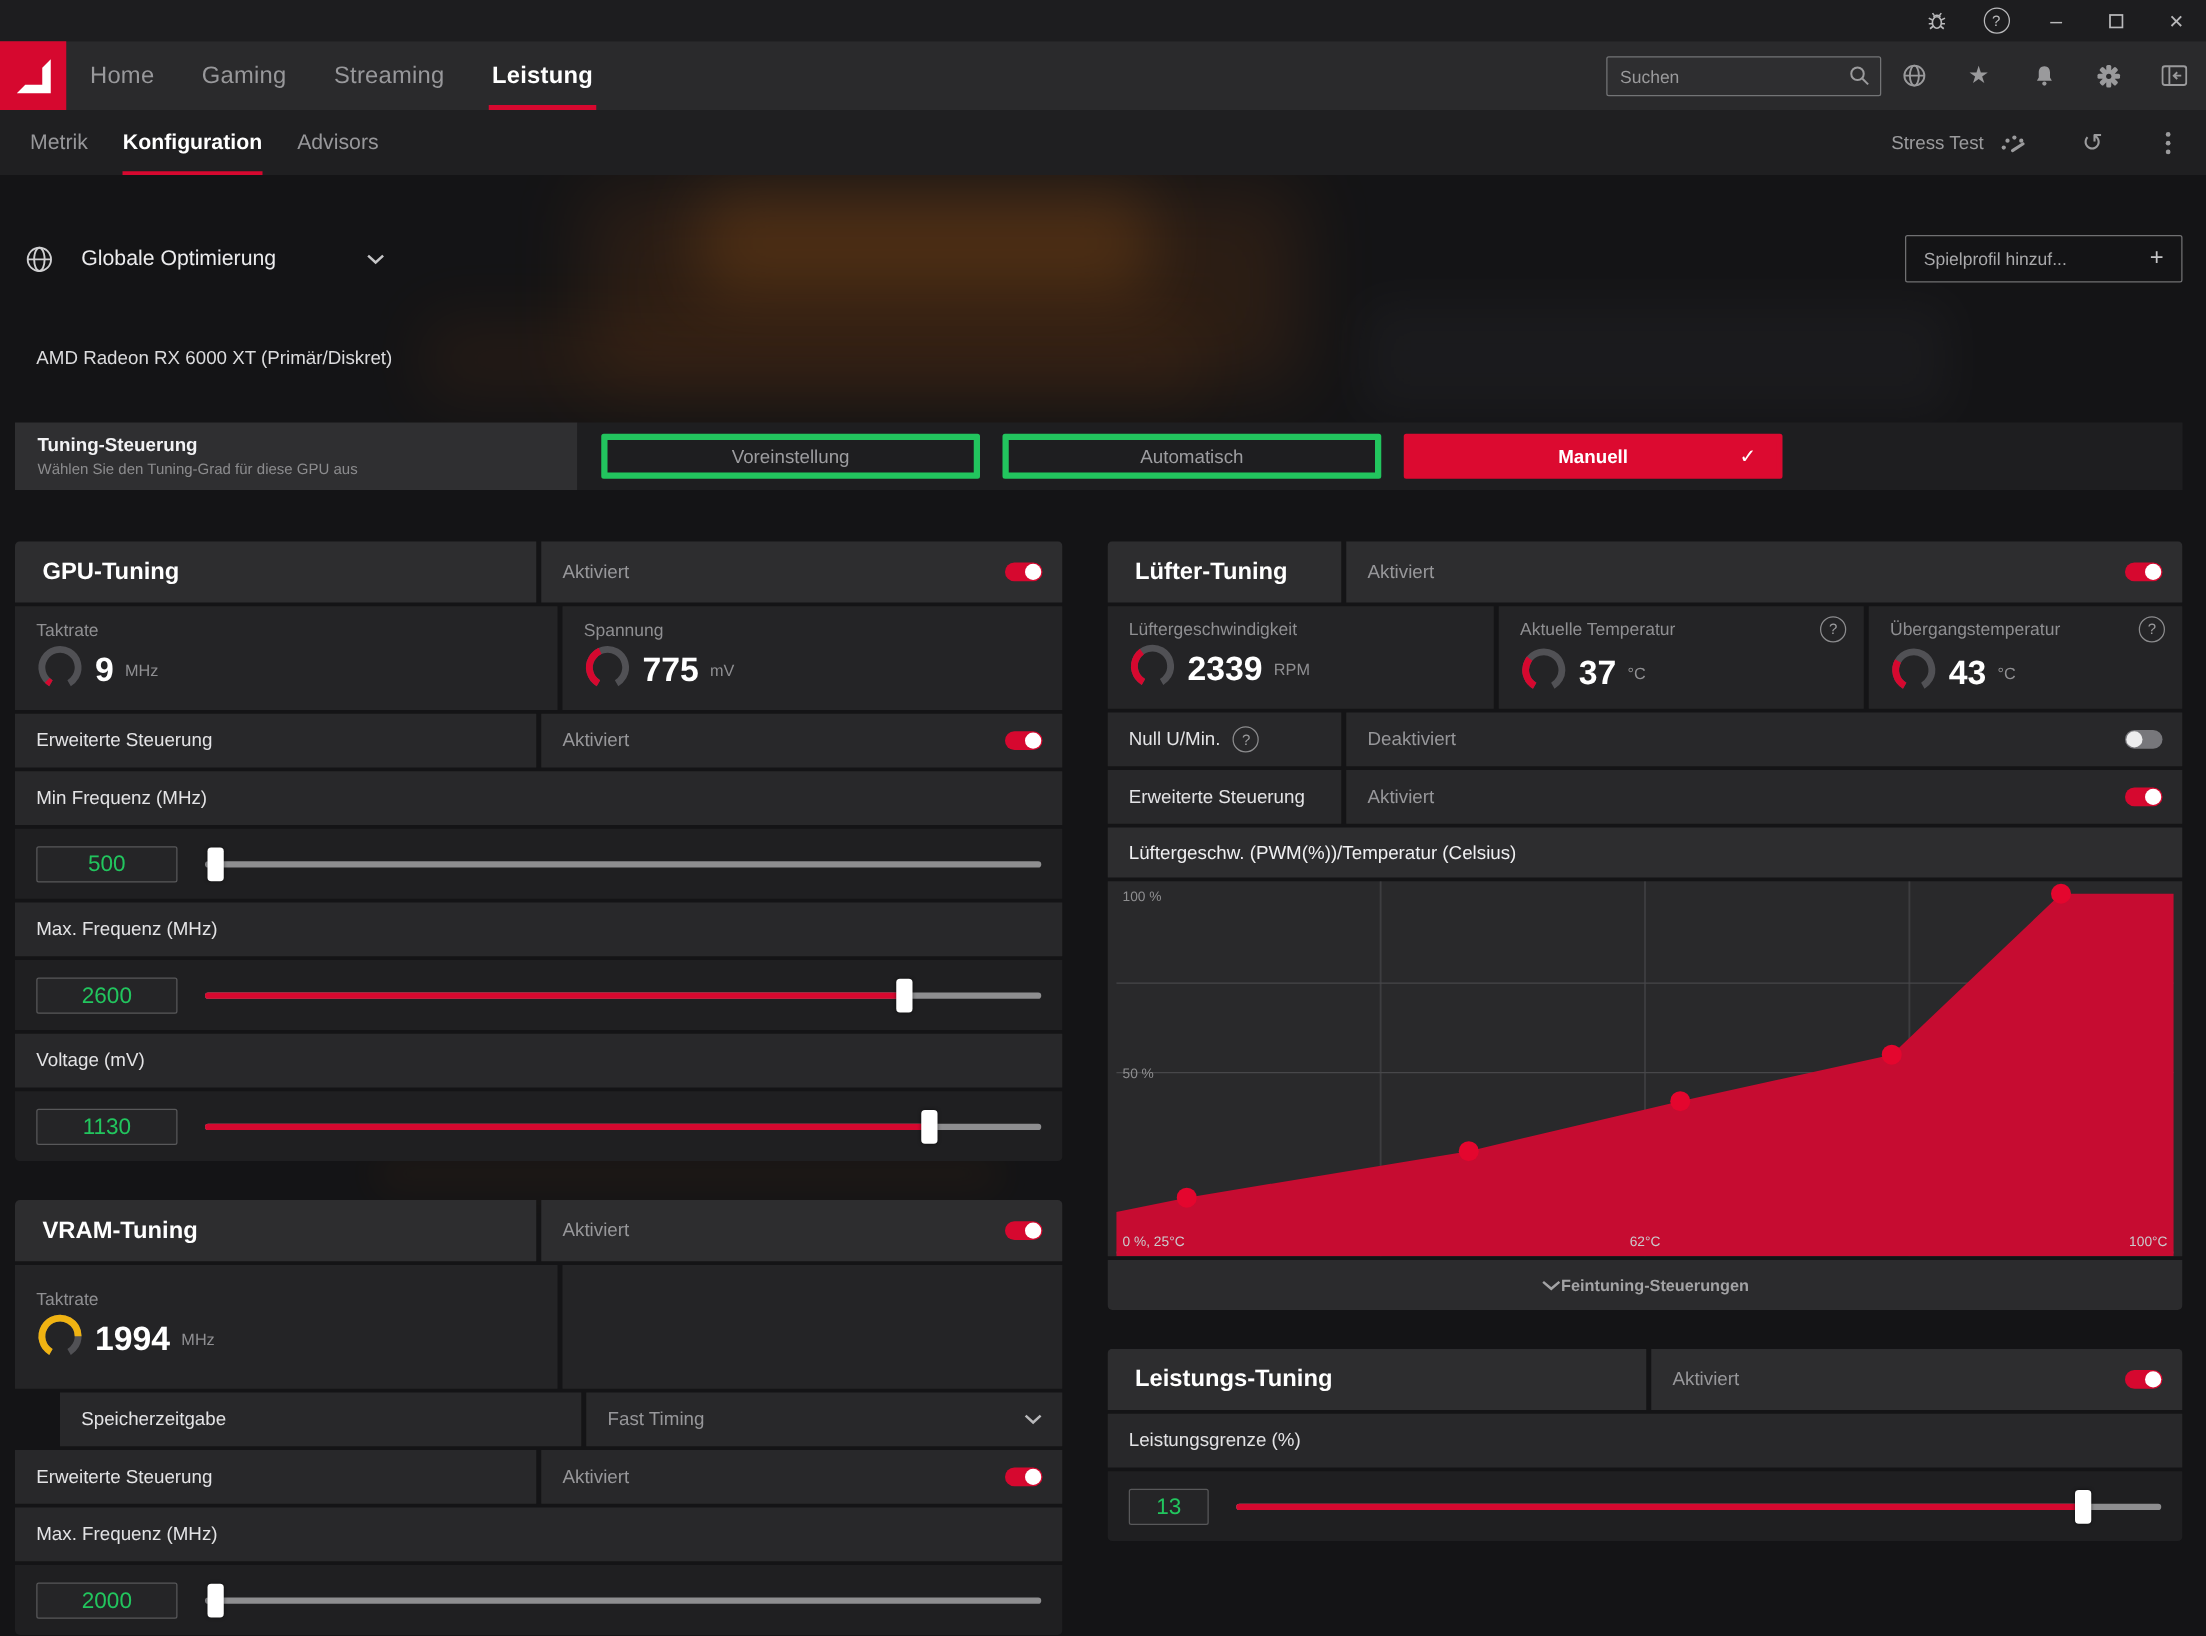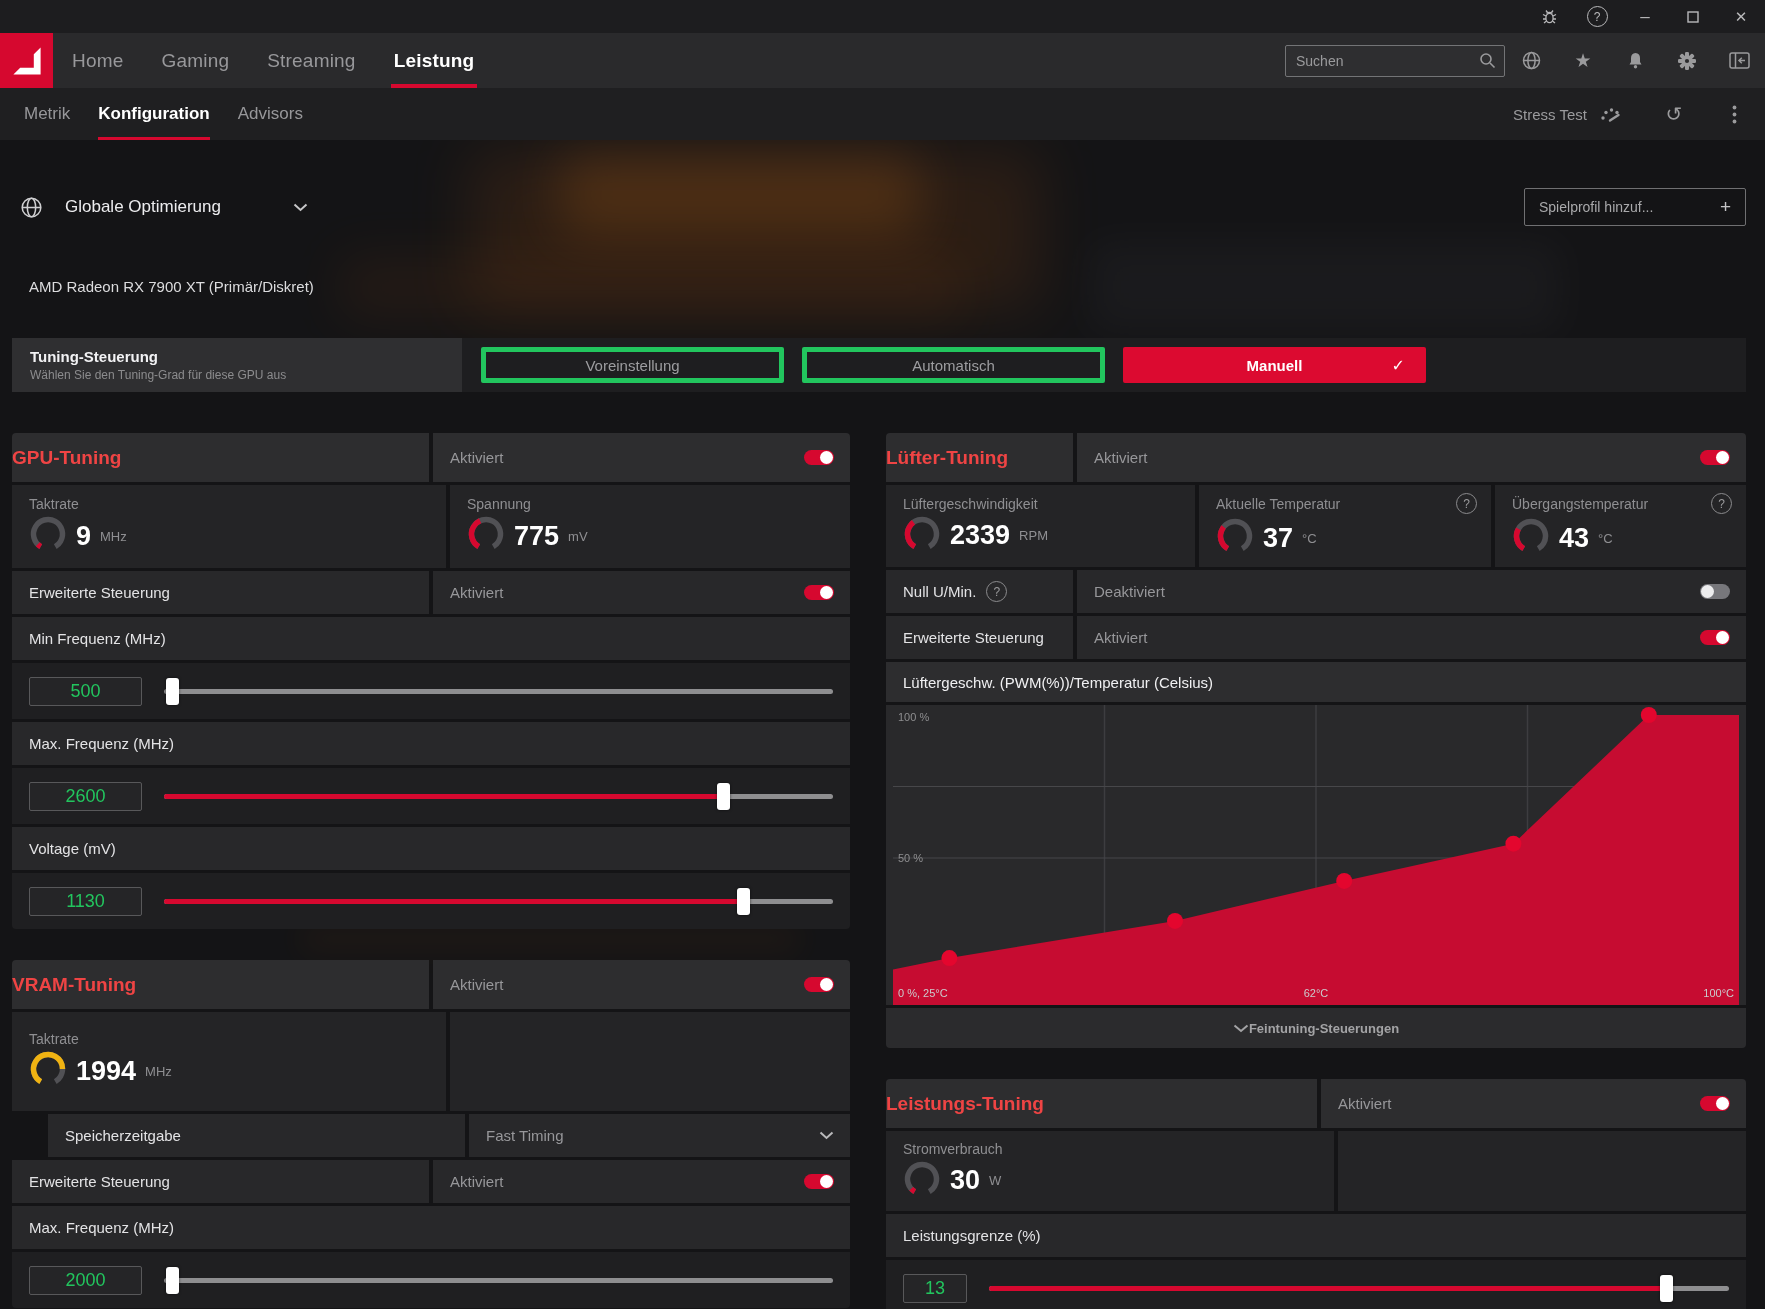--- a/index.html
+++ b/index.html
@@ -47,21 +47,21 @@
   
   .col{position:absolute;top:433px;z-index:2;display:flex;flex-direction:column;}
   .col-left{left:12px;width:838px;}
   .col-right{left:886px;width:860px;}
   .panel{display:flex;flex-direction:column;gap:3px;border-radius:4px;overflow:hidden;}
   .panel + .panel{margin-top:31px;}
   .row{display:flex;gap:4px;}
   .cell{display:flex;align-items:center;}
   .hrow{height:49px;}
   .hrow .cell{background:#2d2d2f;}
-  .ptitle{font-size:19px;font-weight:bold;color:#ef4444;padding-left:0;}
+  .ptitle{font-size:19px;font-weight:bold;color:#ffffff;padding-left:22px;}
   .state-lbl{font-size:15px;color:#97979a;padding-left:17px;}
   .grow .cell{background:#242426;}
   .gcell{flex-direction:column;align-items:flex-start;justify-content:center;padding-left:17px;gap:3px;}
   .glabel{font-size:14px;color:#8f8f92;display:flex;align-items:center;align-self:stretch;}
   .gval{display:flex;align-items:center;gap:9px;}
   .gnum{font-size:27px;font-weight:bold;color:#fff;}
   .gunit{font-size:13px;color:#8f8f92;}
   .kvrow{height:43px;}
   .kvrow .cell{background:#28282a;}
   .kv-label{font-size:15px;color:#e3e3e5;padding-left:17px;display:flex;align-items:center;gap:10px;}
@@ -221,21 +221,21 @@
       <svg width="15" height="9" viewBox="0 0 15 9">
           <polyline points="1.5,1.5 7.5,7 13.5,1.5" fill="none" stroke="#c6c6c8" stroke-width="2"></polyline>
         </svg>
     </span>
     <div class="add-btn">
       <span>Spielprofil hinzuf...</span>
       <span class="plus">+</span>
     </div>
   </div>
 
-  <div class="gpu-name">AMD Radeon RX 7900 XT (Primär/Diskret)</div>
+  <div class="gpu-name">AMD Radeon RX 6000 XT (Primär/Diskret)</div>
 
   <div class="tuning-bar">
     <div class="tb-info">
       <div class="tb-title">Tuning-Steuerung</div>
       <div class="tb-sub">Wählen Sie den Tuning-Grad für diese GPU aus</div>
     </div>
     <div class="tb-buttons">
       <button class="tb-btn">Voreinstellung</button>
       <button class="tb-btn">Automatisch</button>
       <button class="tb-btn selected">
@@ -502,36 +502,20 @@
     <div class="panel">
       <div class="row hrow">
         <div class="cell" style="width:431px;">
             <span class="ptitle">Leistungs-Tuning</span>
           </div>
         <div class="cell" style="flex:1;">
           <span class="state-lbl">Aktiviert</span>
           <span class="toggle on"></span>
         </div>
       </div>
-      <div class="row grow" style="height:80px;">
-        <div class="cell gcell" style="width:431px;">
-          <span class="glabel">Stromverbrauch</span>
-          <span class="gval">
-              <span class="gauge"><svg width="38" height="38" viewBox="0 0 38 38">
-                  <g transform="rotate(120 19 19)">
-                    <circle cx="19" cy="19" r="14.5" fill="none" stroke="#515155" stroke-width="5.5" pathLength="360" stroke-dasharray="300 60"></circle>
-                    <circle cx="19" cy="19" r="14.5" fill="none" stroke="#d6082f" stroke-width="5.5" pathLength="360" stroke-dasharray="18 360"></circle>
-                  </g>
-                </svg></span>
-              <span class="gnum">30</span>
-              <span class="gunit">W</span>
-            </span>
-        </div>
-        <div class="cell" style="flex:1;"></div>
-      </div>
       <div class="row lblrow">
           <div class="cell">Leistungsgrenze (%)</div>
         </div>
       <div class="srow">
         <div class="sval small">13</div>
         <div class="strack">
             <div class="sfill" style="width: 91.5%; background: rgb(214, 8, 47);"></div>
             <div class="shandle" style="left: calc(91.5% - 6px);"></div>
           </div>
       </div>

